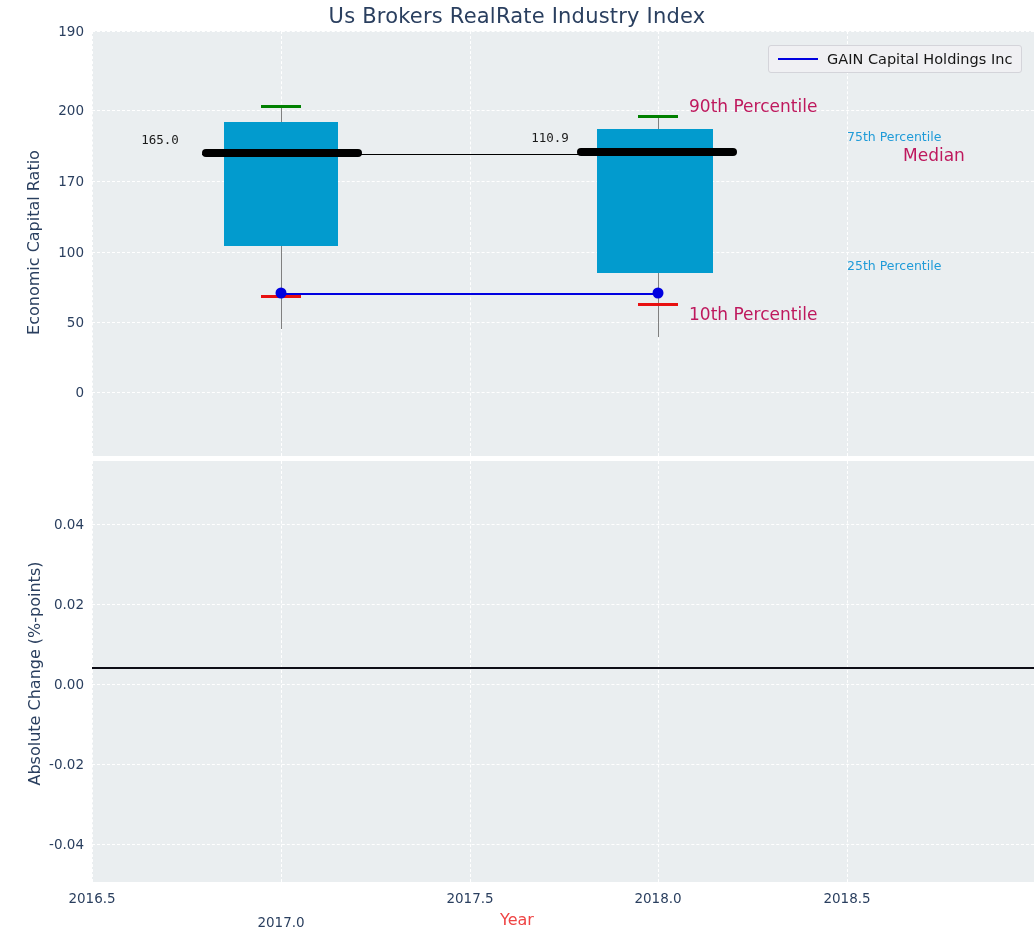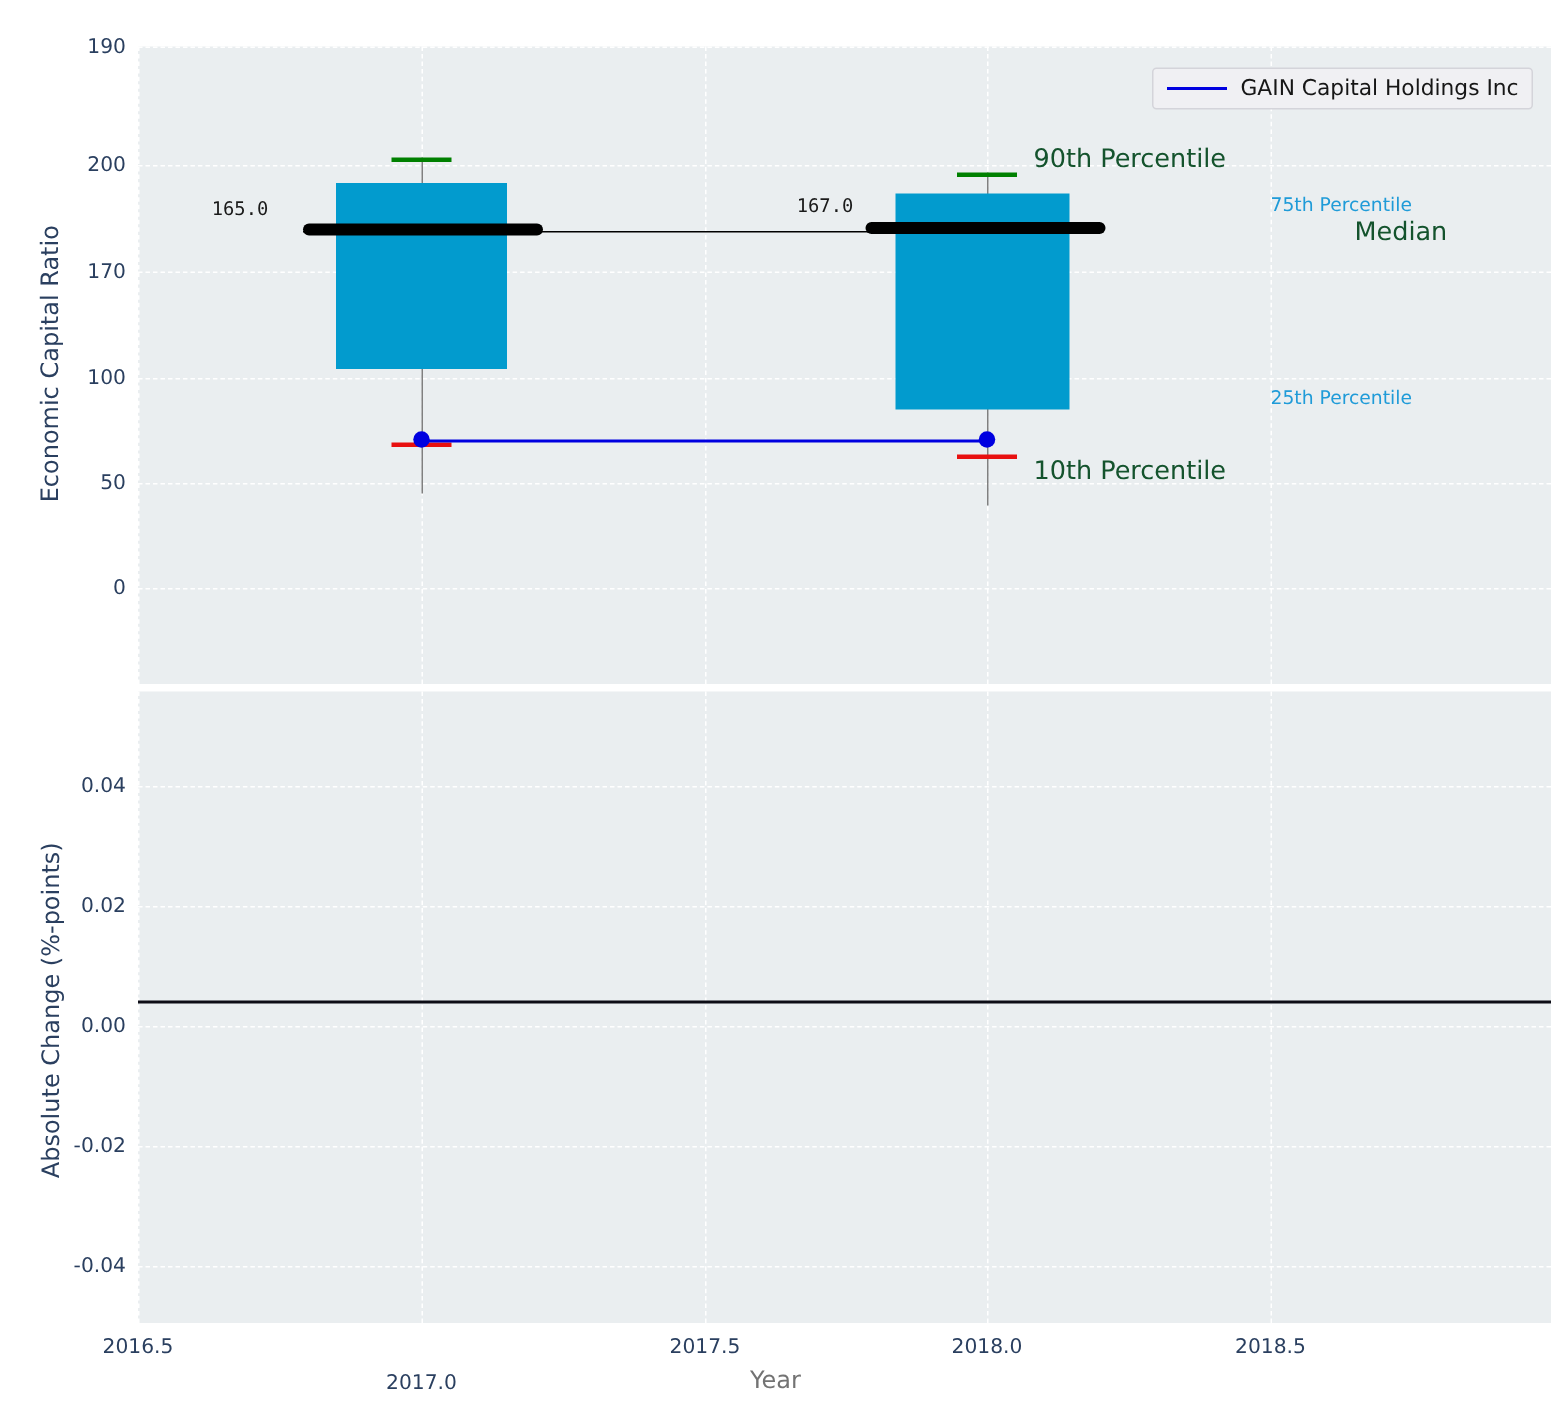--- a/index.html
+++ b/index.html
@@ -96,21 +96,21 @@
   }
 
   
   .axis-title-x {
     position: absolute;
     left: 0;
     top: 910px;
     width: 1034px;
     text-align: center;
     font-size: 16px;
-    color: #737373;
+    color: #ef4444;
   }
   .axis-title-y {
     position: absolute;
     font-size: 16px;
     color: #2a3f5f;
     transform-origin: center center;
     white-space: nowrap;
   }
   #ytitle-top {
     left: -97px;
@@ -194,21 +194,21 @@
   }
 
   
   .annot {
     position: absolute;
     white-space: nowrap;
     transform: translateY(-50%);
   }
   .annot-dark {
     font-size: 17px;
-    color: #14532d;
+    color: #be185d;
   }
   .annot-blue {
     font-size: 12.5px;
     color: #1f9bd8;
     margin-left: 19px;
   }
 
   
   #legend {
     position: absolute;
@@ -233,20 +233,21 @@
     font-size: 14.5px;
     color: #161616;
     white-space: nowrap;
   }
 </style>
 </head>
 <body>
 
 <div id="figure">
 
+  <div class="chart-title">Us Brokers RealRate Industry Index</div>
 
   <div class="panel" id="panel-top">
 
     <div class="hgrid" style="top:0px;"></div>
     <div class="hgrid" style="top:79px;"></div>
     <div class="hgrid" style="top:150px;"></div>
     <div class="hgrid" style="top:221px;"></div>
     <div class="hgrid" style="top:291px;"></div>
     <div class="hgrid" style="top:361px;"></div>
 
@@ -268,21 +269,21 @@
 
     <div class="median-thin" style="left:110px; top:123px; width:530px;"></div>
     <div class="median-thick" style="left:110px; top:118px; width:160px;"></div>
     <div class="median-thick" style="left:485px; top:117px; width:160px;"></div>
 
     <div class="series-line" style="left:189px; top:262px; width:377px;"></div>
     <div class="series-dot" style="left:189px; top:262px;"></div>
     <div class="series-dot" style="left:566px; top:262px;"></div>
 
     <div class="value-label" style="left:68px; top:108px;">165.0</div>
-    <div class="value-label" style="left:458px; top:106px;">167.0</div>
+    <div class="value-label" style="left:458px; top:106px;">110.9</div>
 
     <div class="annot annot-dark" style="left:597px; top:75px;">90th Percentile</div>
     <div class="annot annot-blue" style="left:736px; top:105px;">75th Percentile</div>
     <div class="annot annot-dark" style="left:811px; top:124px;">Median</div>
     <div class="annot annot-blue" style="left:736px; top:234px;">25th Percentile</div>
     <div class="annot annot-dark" style="left:597px; top:283px;">10th Percentile</div>
   </div>
 
   <div class="panel" id="panel-bottom">
 

